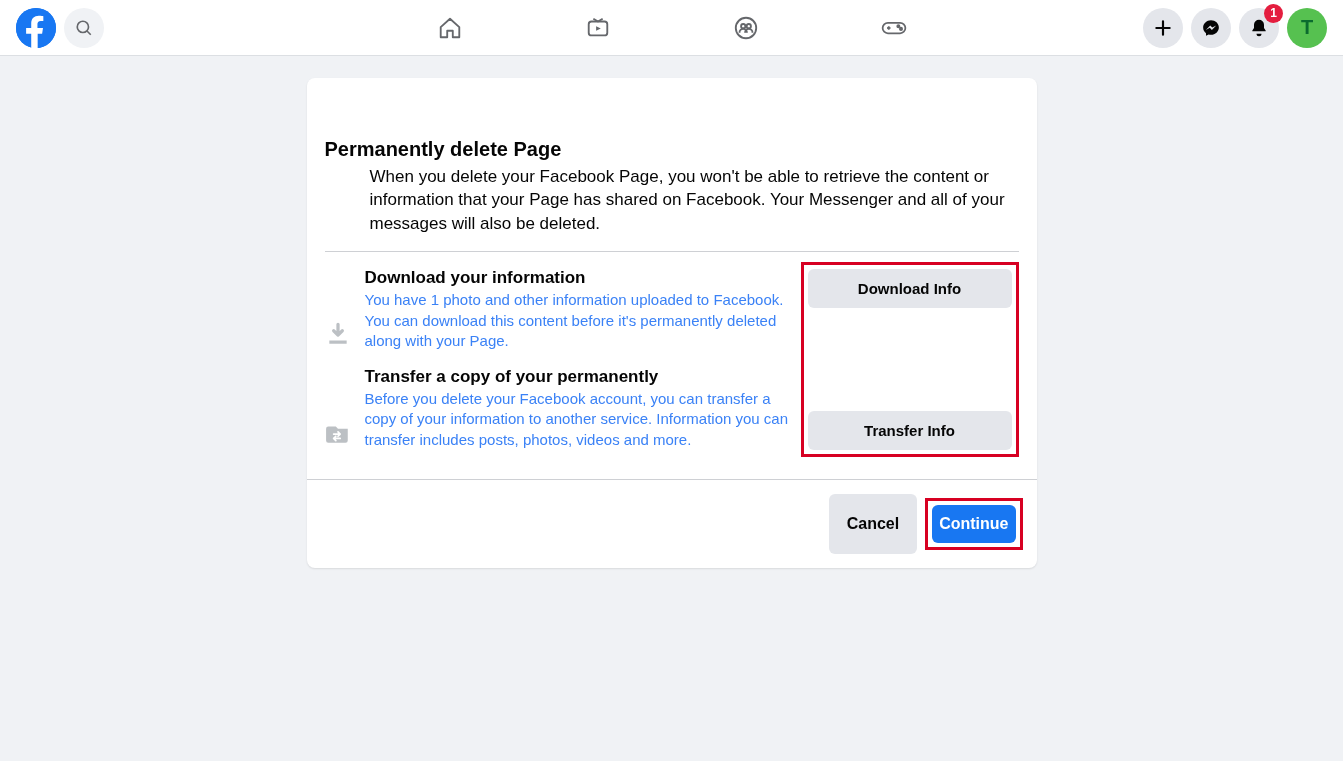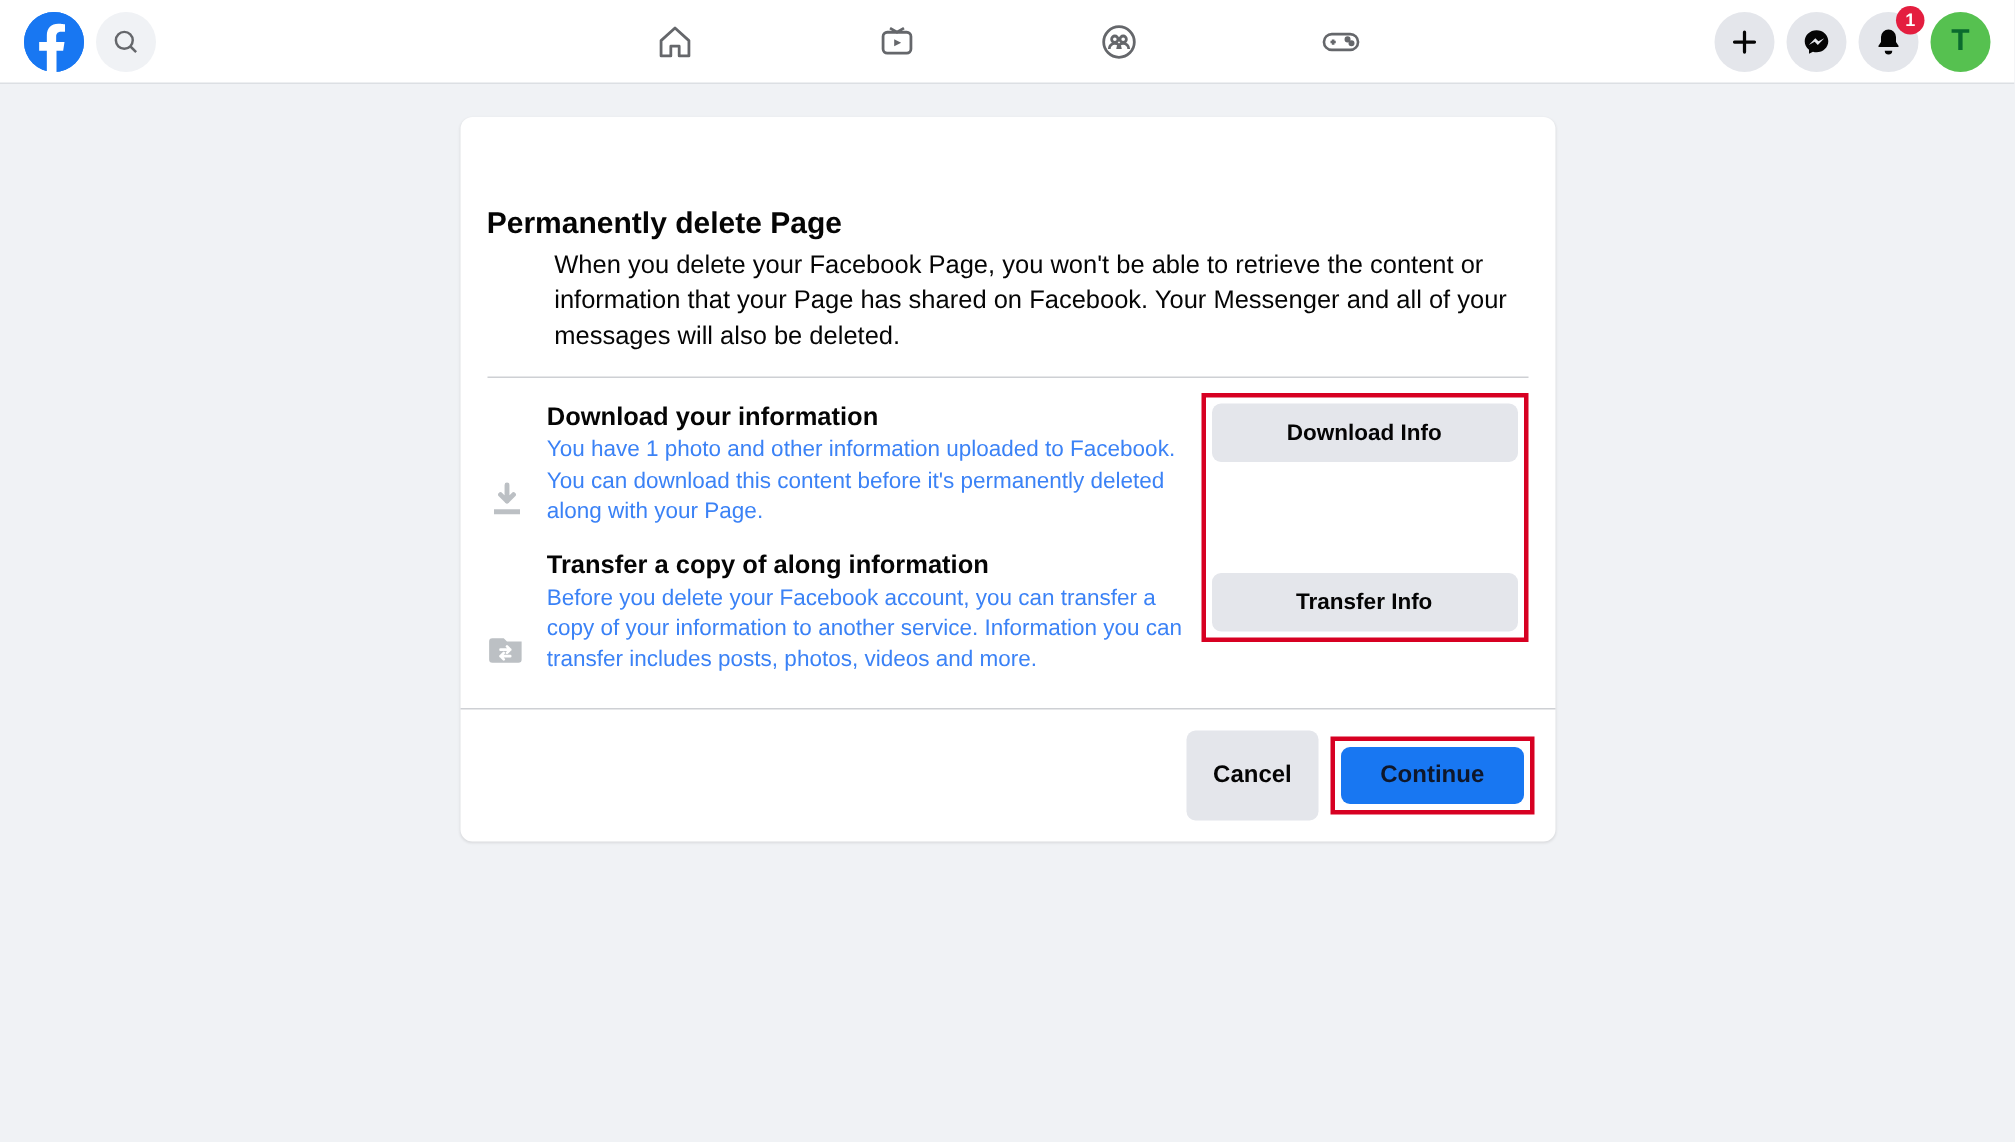--- a/index.html
+++ b/index.html
@@ -133,32 +133,32 @@
     }
     .continue-wrap {
       border: 3px solid #d70022;
       padding: 4px;
     }
     .continue-btn {
       background: #1877f2;
       border: none;
       border-radius: 6px;
       font-size: 16px; font-weight: 600;
-      color: #0f172a;
-      padding: 10px 26px;
+      color: #ffffff;
+      padding: 10px 7px;
       cursor: pointer;
     }
     .stacked-highlight {
       border: 3px solid #d70022;
       width: 218px;
       flex-shrink:0;
       padding: 4px;
       display:flex;
       flex-direction:column;
-      gap: 74px;
+      gap: 103px;
     }
     .options-wrap { display:flex; gap:0; }
     .options-left { flex:1; }
   </style>
 </head>
 <body>
 
 <div class="topnav">
   <div class="nav-left">
     <div class="fb-logo">
@@ -252,21 +252,21 @@
         </div>
 
         <div class="option-row">
           <div class="option-icon">
             <svg width="26" height="26" viewBox="0 0 24 24">
               <path fill="#bcc0c4" d="M3 6h7l2 2h9v11a2 2 0 0 1-2 2H3a2 2 0 0 1-2-2V8a2 2 0 0 1 2-2z"></path>
               <path fill="#fff" d="M8 13h6m0 0l-2-2m2 2l-2 2M14 17H8m0 0l2-2m-2 2l2 2" stroke="#fff" stroke-width="1.6" stroke-linecap="round" stroke-linejoin="round"></path>
             </svg>
           </div>
           <div class="option-text">
-            <div class="option-title">Transfer a copy of along information</div>
+            <div class="option-title">Transfer a copy of your permanently</div>
             <div class="option-desc">Before you delete your Facebook account, you can transfer a copy of your information to another service. Information you can transfer includes posts, photos, videos and more.</div>
           </div>
         </div>
       </div>
 
       <div style="padding-top:10px;">
         <div class="stacked-highlight">
           <button class="gray-btn">Download Info</button>
           <button class="gray-btn">Transfer Info</button>
         </div>

